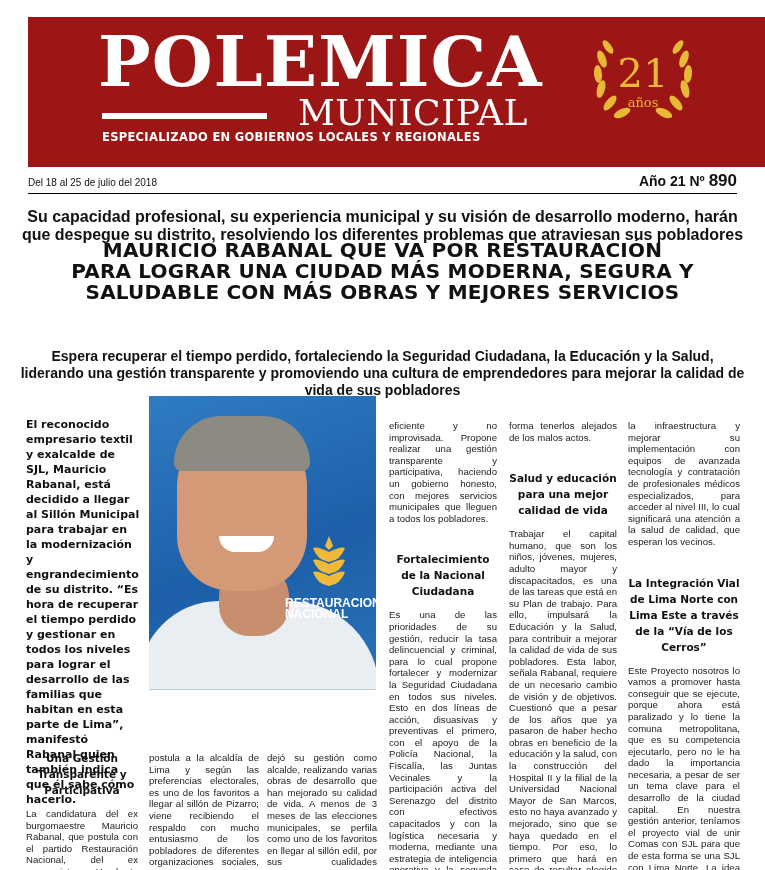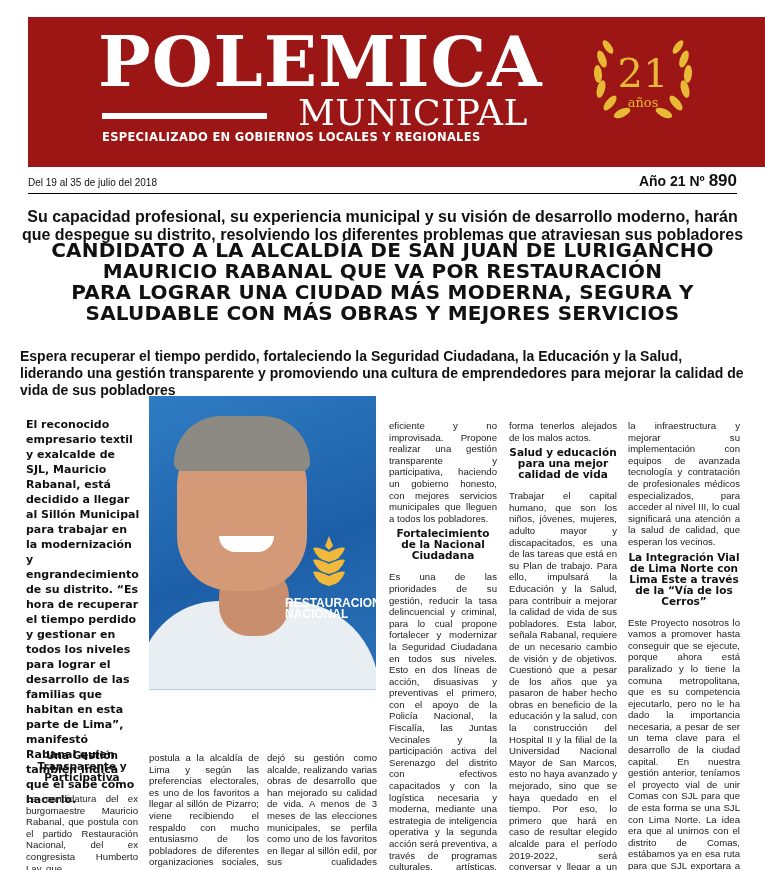--- a/index.html
+++ b/index.html
@@ -9,33 +9,33 @@
   .mh-bar { position:absolute; left:74px; top:96px; width:165px; height:6px; background:#fff; }
   .mh-sub { position:absolute; left:270px; top:78px; font-family:"DejaVu Serif", serif; font-weight:normal; font-size:36px; color:#fff; line-height:1; letter-spacing:0.5px; }
   .mh-tag { position:absolute; left:74px; top:113px; font-family:"DejaVu Sans", sans-serif; font-weight:bold; font-size:11.5px; color:#fff; letter-spacing:0.3px; }
   .mh-laurel { position:absolute; left:560px; top:12px; width:110px; height:100px; }
   .dateline { position:absolute; left:28px; top:173px; width:709px; height:20px; border-bottom:1.5px solid #000; }
   .date { position:absolute; left:0; top:4px; font-size:10px; }
   .issue { position:absolute; right:0; top:-2px; font-weight:bold; font-size:14px; }
   .issue .num { font-size:17px; }
   .kicker { position:absolute; left:20px; width:725px; top:208px; text-align:center; font-weight:bold; font-size:16px; line-height:18px; }
   .headline { position:absolute; left:20px; width:725px; top:240px; text-align:center; font-family:"DejaVu Sans", sans-serif; font-weight:bold; font-size:20px; line-height:21px; letter-spacing:0.2px; }
-  .deck { position:absolute; left:20px; width:725px; top:348px; text-align:left; font-weight:bold; font-size:14px; line-height:17px; }
+  .deck { position:absolute; left:20px; width:725px; top:348px; text-align:center; font-weight:bold; font-size:14px; line-height:17px; }
   .lead { position:absolute; left:26px; top:417px; width:115px; text-align:left; font-family:"DejaVu Sans", sans-serif; font-weight:bold; font-size:11px; line-height:15px; }
   .photo { position:absolute; left:149px; top:396px; width:227px; height:293px; background:linear-gradient(160deg,#2f7cc2 0%,#1c5fa8 55%,#2b73b9 100%); overflow:hidden; border-bottom:1px solid #bcd; }
   .photo .shirt { position:absolute; left:-10px; top:205px; width:240px; height:120px; background:#e9eef3; border-radius:80px 90px 0 0; }
   .photo .neck { position:absolute; left:70px; top:170px; width:70px; height:70px; background:#c98e6e; border-radius:30px; }
   .photo .face { position:absolute; left:28px; top:30px; width:130px; height:165px; background:#d49a77; border-radius:60px 60px 55px 55px; }
   .photo .hair { position:absolute; left:25px; top:20px; width:136px; height:55px; background:#8d8a84; border-radius:60px 60px 10px 10px; }
   .photo .smile { position:absolute; left:70px; top:140px; width:55px; height:16px; background:#fff; border-radius:0 0 30px 30px; }
   .wheat { position:absolute; left:162px; top:138px; width:36px; height:60px; }
   .party { position:absolute; left:136px; top:202px; width:90px; text-align:left; color:#fff; font-weight:bold; font-size:12px; line-height:11px; }
   .col { position:absolute; font-size:9.6px; line-height:11.6px; text-align:justify; color:#222; }
   .col p { margin:0; }
-  .sub { font-family:"DejaVu Sans", sans-serif; font-weight:bold; font-size:10.5px; line-height:11px; text-align:center; color:#111; margin:4px 0 10px; }
+  .sub { font-family:"DejaVu Sans", sans-serif; font-weight:bold; font-size:10.5px; line-height:16px; text-align:center; color:#111; margin:27px 0 10px; }
 </style>
 </head>
 <body>
 
 <div class="masthead">
   <div class="mh-title">POLEMICA</div>
   <div class="mh-bar"></div>
   <div class="mh-sub">MUNICIPAL</div>
   <div class="mh-tag">ESPECIALIZADO EN GOBIERNOS LOCALES Y REGIONALES</div>
   <svg class="mh-laurel" viewBox="0 0 110 100">
@@ -52,28 +52,27 @@
       <ellipse cx="88" cy="74" rx="4" ry="9" transform="rotate(-40 88 74)"></ellipse>
       <ellipse cx="76" cy="84" rx="4" ry="9" transform="rotate(-65 76 84)"></ellipse>
       <ellipse cx="90" cy="18" rx="3.5" ry="8" transform="rotate(35 90 18)"></ellipse>
     </g>
     <text x="55" y="58" text-anchor="middle" font-family="DejaVu Serif, serif" font-size="40" fill="#e8b936">21</text>
     <text x="55" y="78" text-anchor="middle" font-family="DejaVu Serif, serif" font-size="13" fill="#e8b936">años</text>
   </svg>
 </div>
 
 <div class="dateline">
-  <span class="date">Del 19 al 35 de julio del 2018</span>
+  <span class="date">Del 18 al 25 de julio del 2018</span>
   <span class="issue"><span>Año 21 Nº </span><span class="num">890</span></span>
 </div>
 
 <div class="kicker">Su capacidad profesional, su experiencia municipal y su visión de desarrollo moderno, harán que despegue su distrito, resolviendo los diferentes problemas que atraviesan sus pobladores</div>
 
 <div class="headline">
-  <div>CANDIDATO A LA ALCALDÍA DE SAN JUAN DE LURIGANCHO</div>
   <div>MAURICIO RABANAL QUE VA POR RESTAURACIÓN</div>
   <div>PARA LOGRAR UNA CIUDAD MÁS MODERNA, SEGURA Y</div>
   <div>SALUDABLE CON MÁS OBRAS Y MEJORES SERVICIOS</div>
 </div>
 
 <div class="deck">Espera recuperar el tiempo perdido, fortaleciendo la Seguridad Ciudadana, la Educación y la Salud, liderando una gestión transparente y promoviendo una cultura de emprendedores para mejorar la calidad de vida de sus pobladores</div>
 
 <div class="lead">El reconocido empresario textil y exalcalde de SJL, Mauricio Rabanal, está decidido a llegar al Sillón Municipal para trabajar en la modernización y engrandecimiento de su distrito. “Es hora de recuperar el tiempo perdido y gestionar en todos los niveles para lograr el desarrollo de las familias que habitan en esta parte de Lima”, manifestó Rabanal quien también indica que él sabe cómo hacerlo.</div>
 
 <div class="photo">

